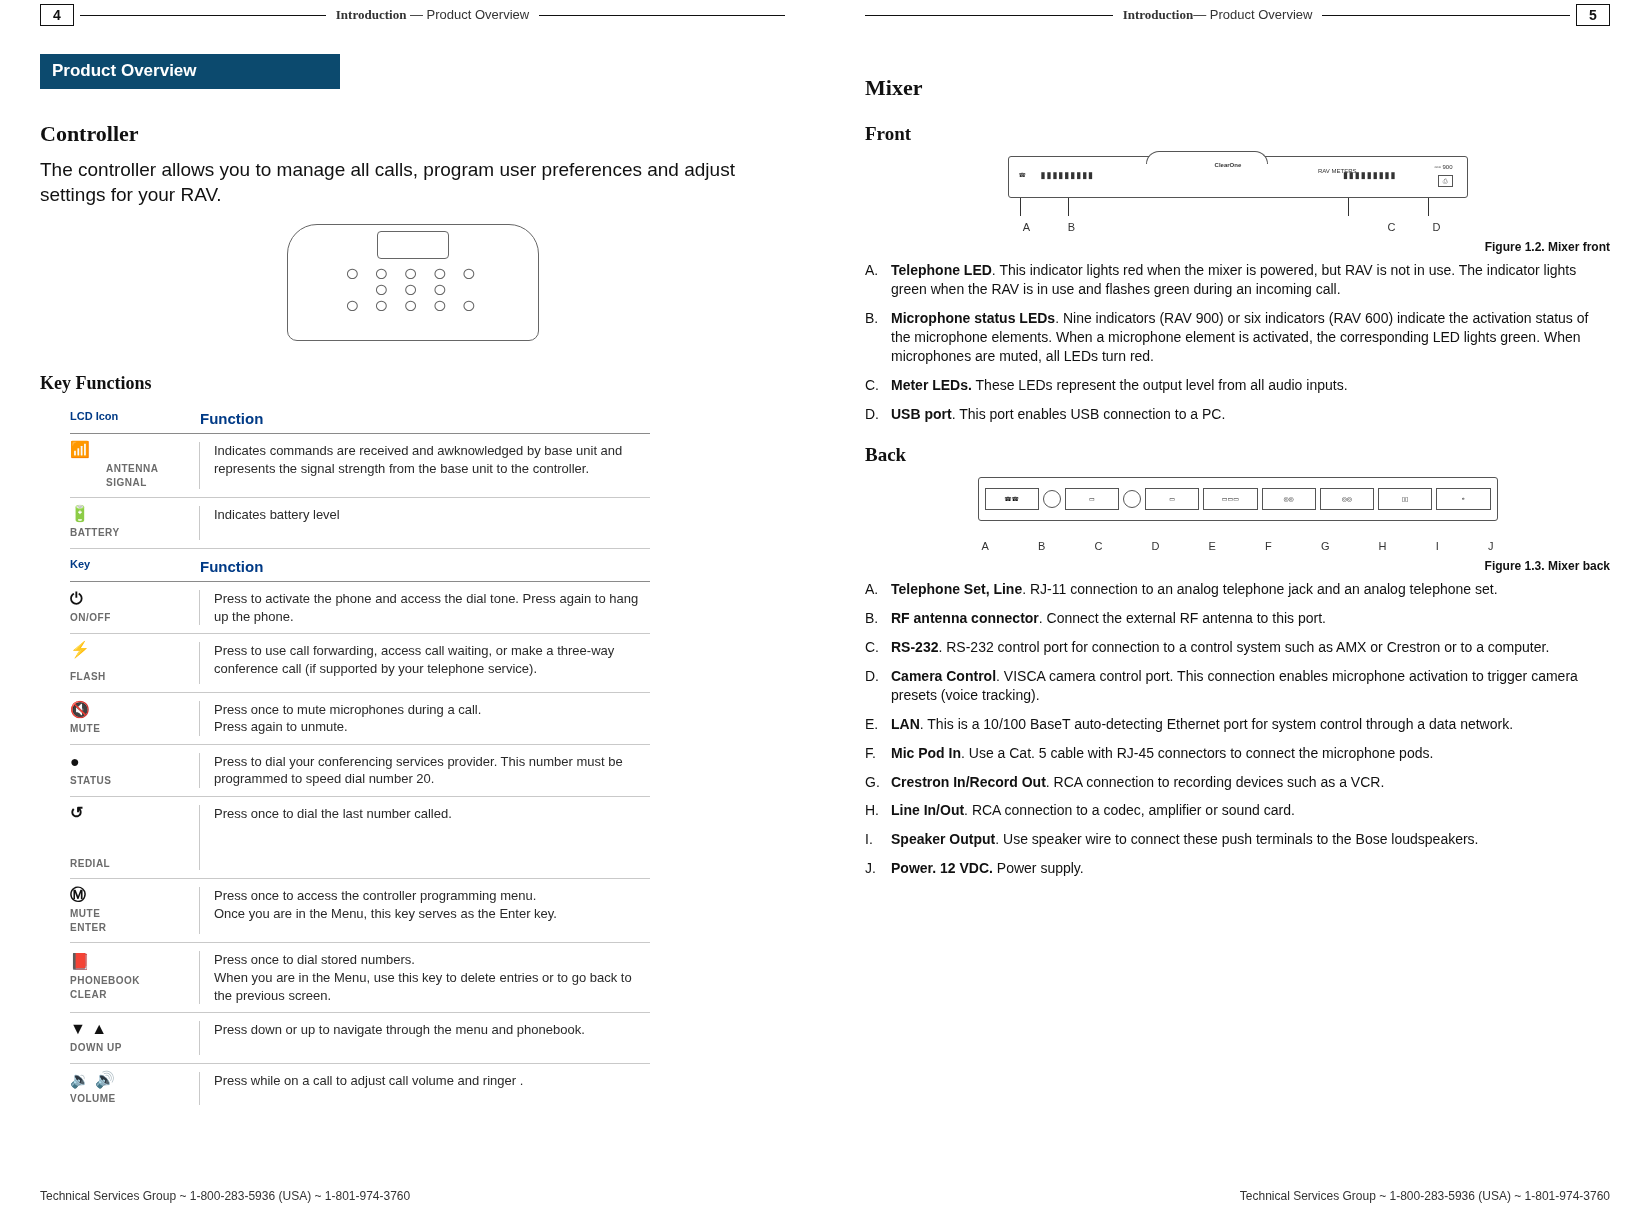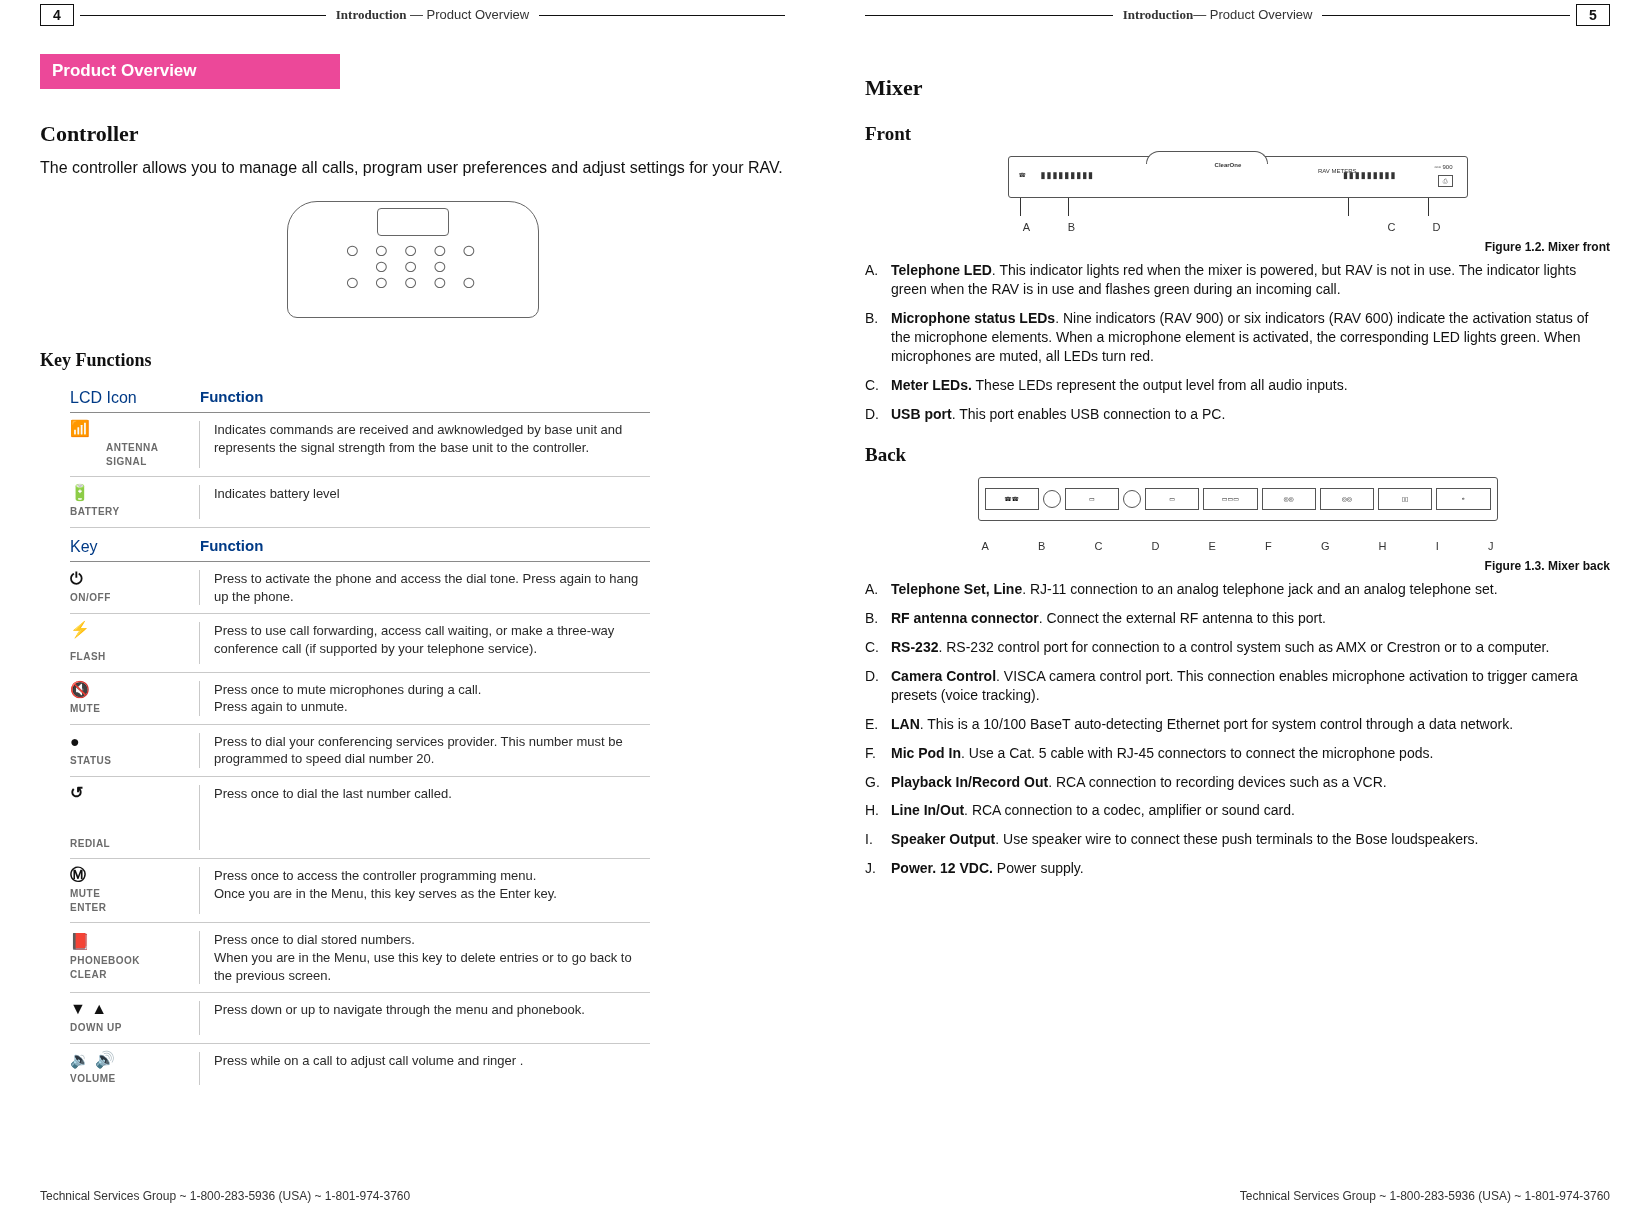--- a/index.html
+++ b/index.html
@@ -43,43 +43,43 @@
     text-align:center;font-weight:700;font-size:14px;
     padding:0 4px;
   }
   .hdr .title{
     font-size:13px;font-weight:400;color:#333;
     padding:0 10px;white-space:nowrap;
   }
   .hdr .title b{font-family:"Times New Roman",serif;font-weight:700;}
 
   .section-pill{
-    display:inline-block;background:#ec4899;color:#fff;
+    display:inline-block;background:#0c4a6e;color:#fff;
     font-weight:700;padding:6px 20px 6px 12px;font-size:17px;
     margin-top:26px;margin-bottom:16px;
     min-width:300px;box-sizing:border-box;
   }
   h2.h2{font-family:"Times New Roman",serif;font-weight:700;font-size:22px;margin:14px 0 8px;}
   h3.h3{font-family:"Times New Roman",serif;font-weight:700;font-size:19px;margin:18px 0 10px;}
   h4.h4{font-family:"Times New Roman",serif;font-weight:700;font-size:18px;margin:30px 0 10px;}
-  p.body{font-size:16px;margin:0 0 23px;}
+  p.body{font-size:19px;margin:0 0 16px;}
 
   
   .controller-fig{
     width:250px;height:115px;margin:6px auto 6px;
     border:1px solid #666;border-radius:30px 30px 10px 10px;
     position:relative;background:#fff;
   }
   .controller-fig .lcd{position:absolute;top:6px;left:50%;transform:translateX(-50%);width:70px;height:26px;border:1px solid #666;border-radius:4px;}
   .controller-fig .dots{position:absolute;top:40px;left:0;right:0;text-align:center;font-size:24px;letter-spacing:4px;color:#666;line-height:16px;}
 
   
   .kf{margin-left:30px;width:580px;}
   .kf .cols{display:flex;border-bottom:1px solid var(--rule);padding:4px 0 4px;}
-  .kf .cols .c1{flex:0 0 130px;color:var(--accent);font-weight:400;font-size:16px;}
+  .kf .cols .c1{flex:0 0 130px;color:var(--accent);font-weight:700;font-size:11px;}
   .kf .cols .c2{flex:1;color:var(--accent);font-weight:700;font-size:15px;}
   .kf .row{display:flex;border-bottom:1px solid var(--light-rule);padding:8px 0;}
   .kf .row .lab{
     flex:0 0 130px;
     font-size:10px;letter-spacing:.5px;color:#6b6b6b;font-weight:600;
     border-right:1px solid var(--light-rule);
     padding-right:8px;box-sizing:border-box;
     display:flex;flex-direction:column;justify-content:center;gap:4px;
   }
   .kf .row .lab .ic{font-size:16px;color:#111;line-height:1;}
@@ -348,21 +348,21 @@
       <li>
         <span class="let">E.</span>
         <span class="txt"><b>LAN</b>. This is a 10/100 BaseT auto-detecting Ethernet port for system control through a data network.</span>
       </li>
       <li>
         <span class="let">F.</span>
         <span class="txt"><b>Mic Pod In</b>. Use a Cat. 5 cable with RJ-45 connectors to connect the microphone pods.</span>
       </li>
       <li>
         <span class="let">G.</span>
-        <span class="txt"><b>Playback In/Record Out</b>. RCA connection to recording devices such as a VCR.</span>
+        <span class="txt"><b>Crestron In/Record Out</b>. RCA connection to recording devices such as a VCR.</span>
       </li>
       <li>
         <span class="let">H.</span>
         <span class="txt"><b>Line In/Out</b>. RCA connection to a codec, amplifier or sound card.</span>
       </li>
       <li>
         <span class="let">I.</span>
         <span class="txt"><b>Speaker Output</b>. Use speaker wire to connect these push terminals to the Bose loudspeakers.</span>
       </li>
       <li>

